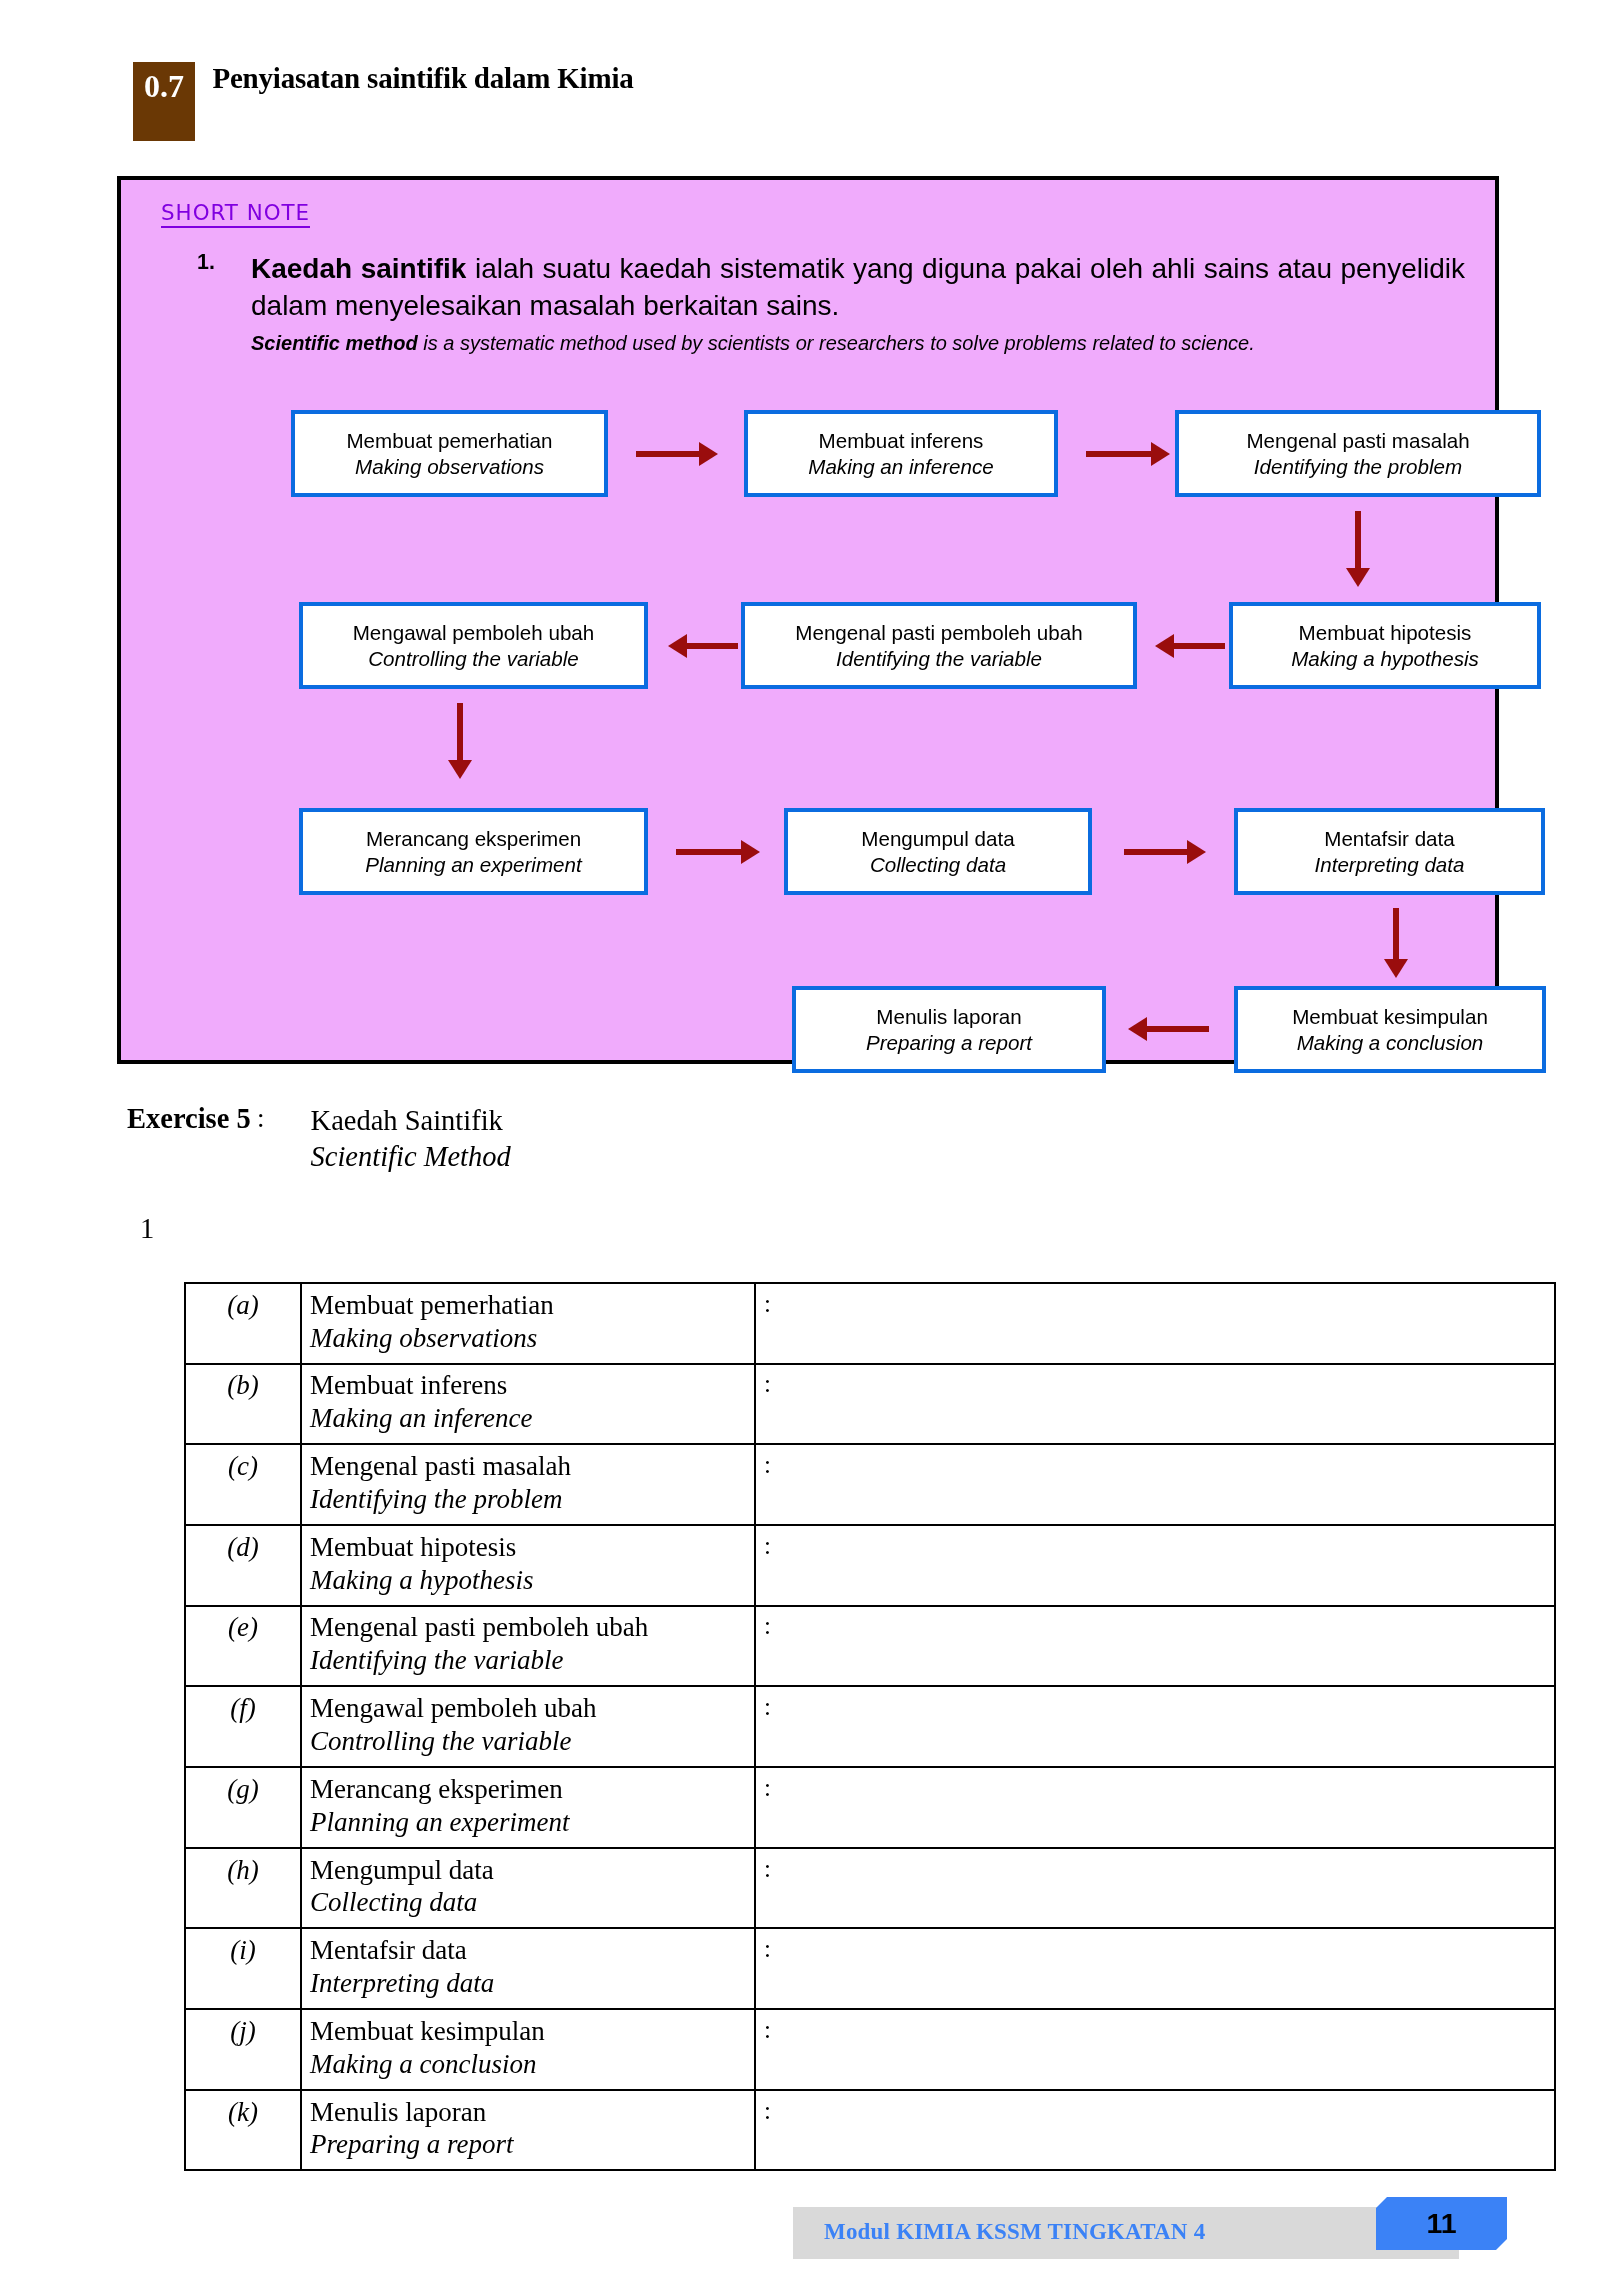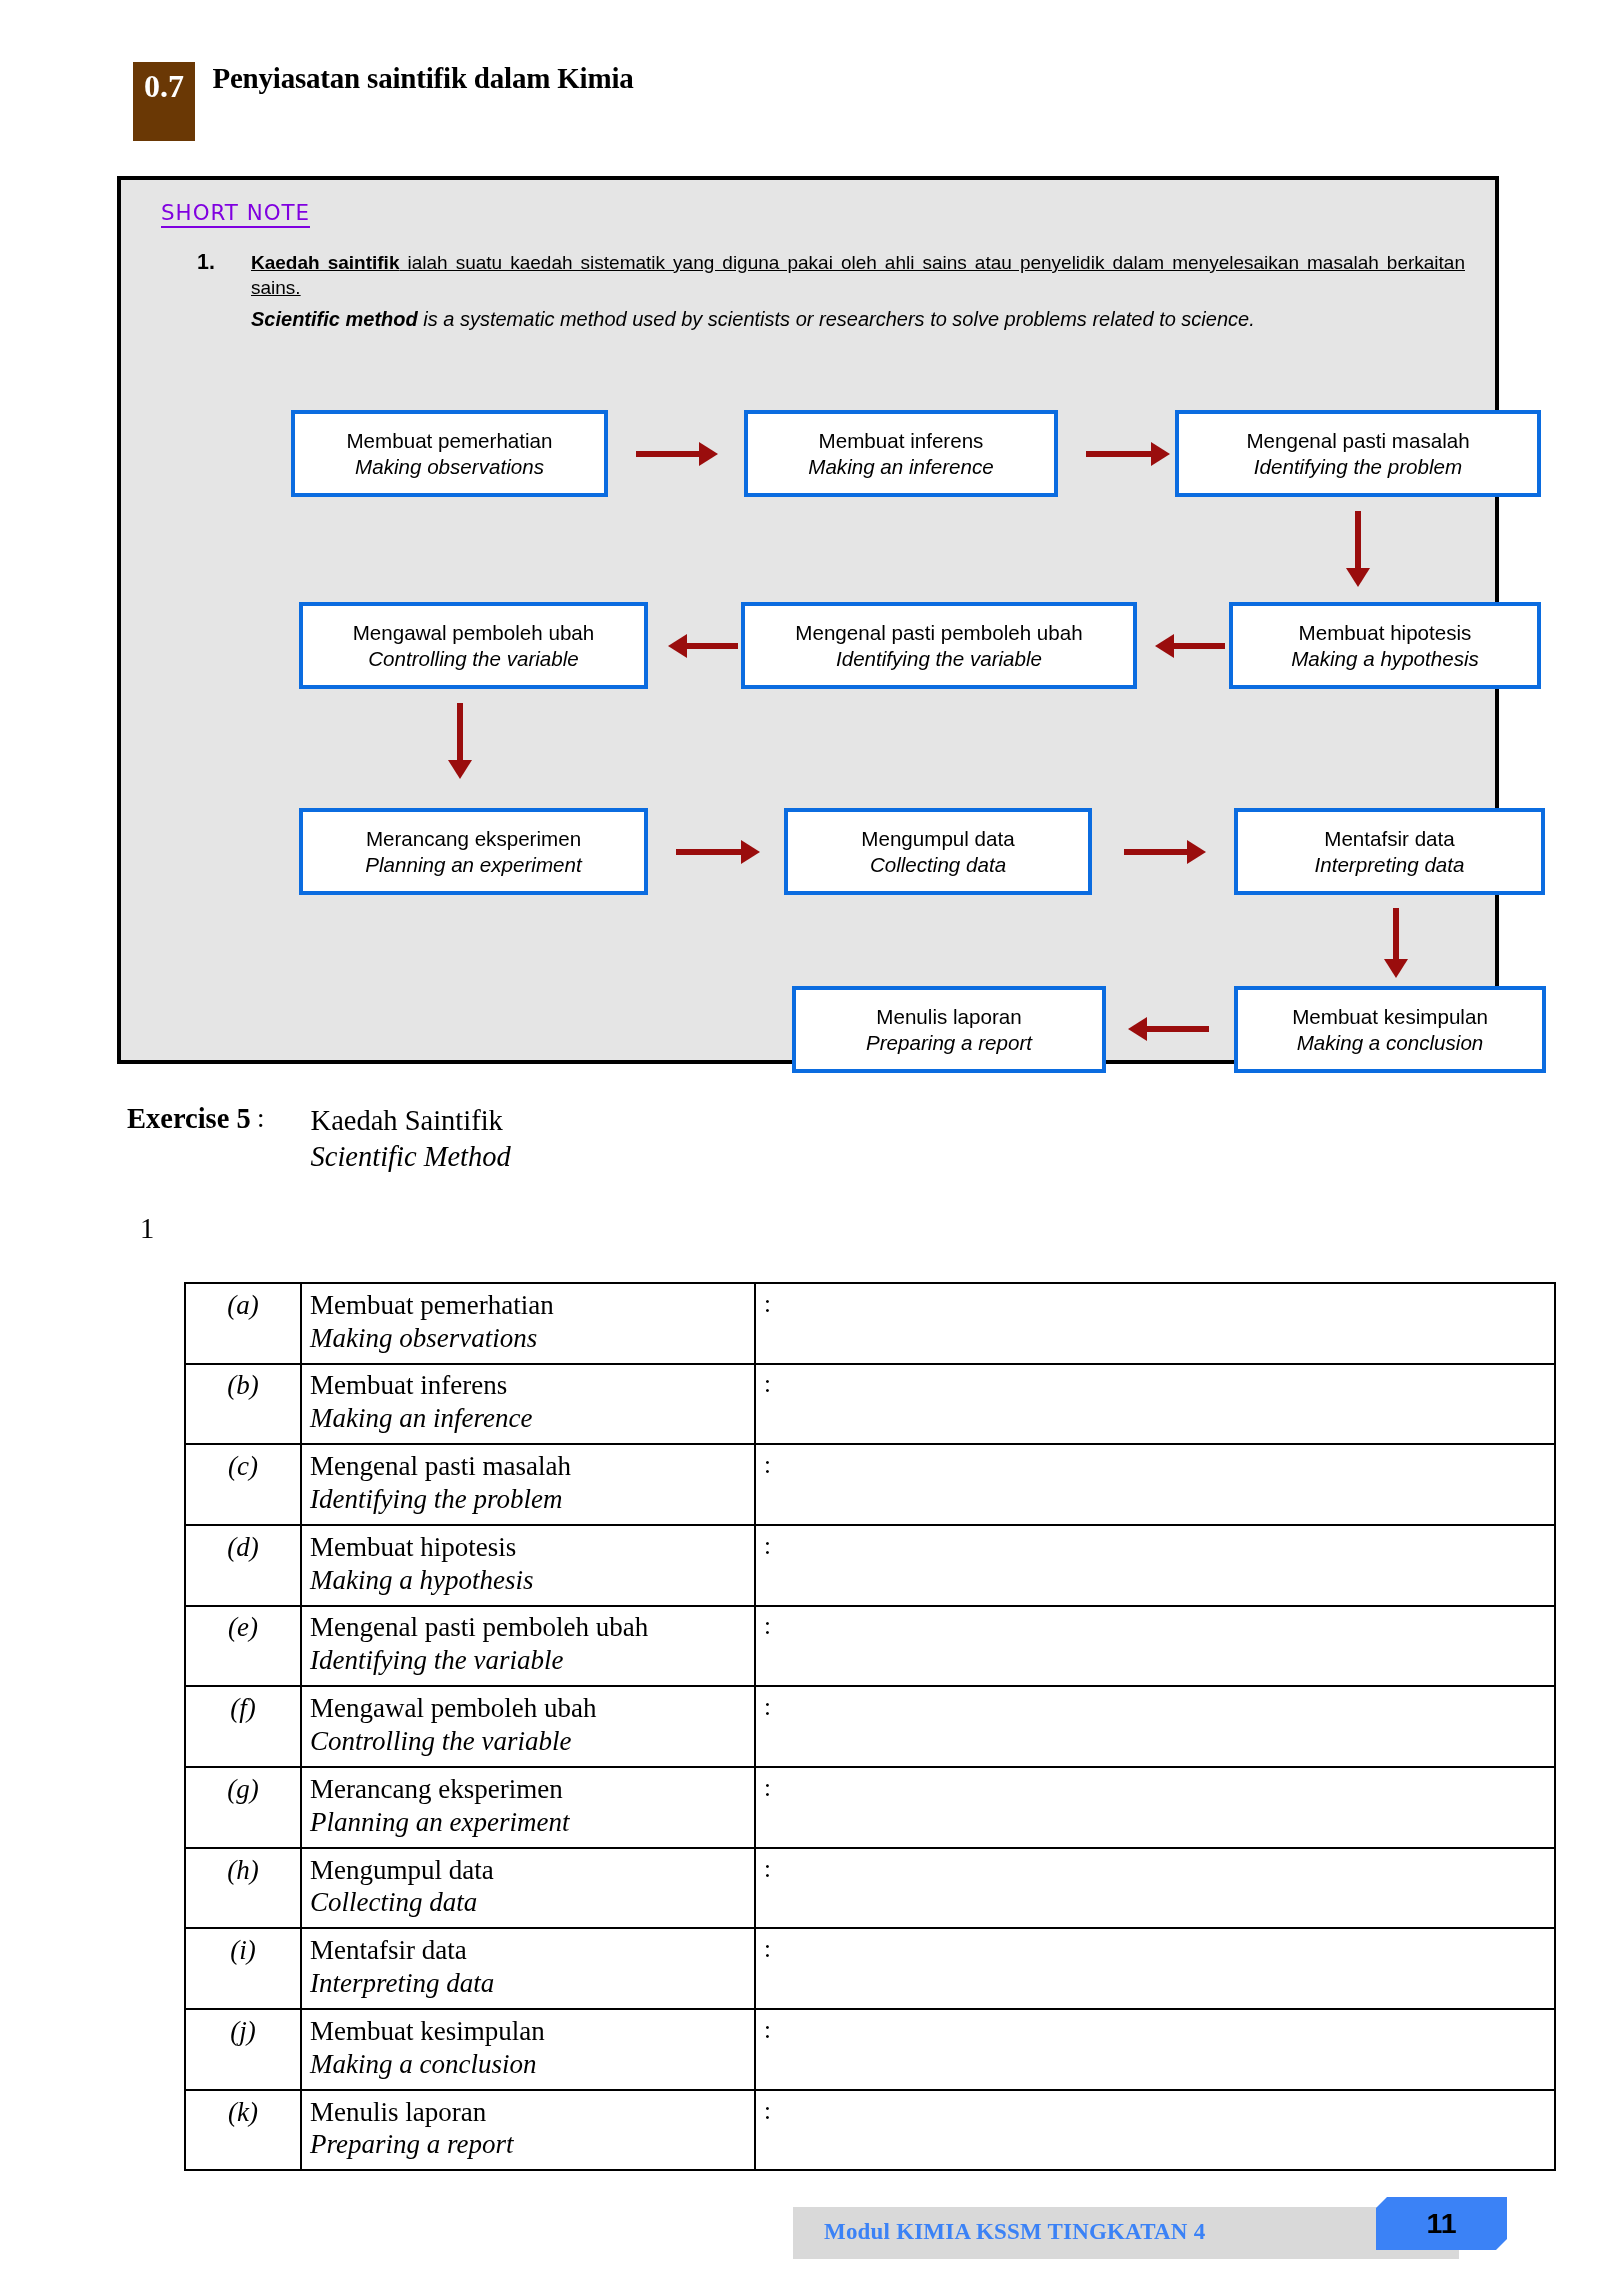--- a/index.html
+++ b/index.html
@@ -62,21 +62,21 @@
 
   
   .note-box {
     position: absolute;
     left: 117px;
     top: 176px;
     width: 1382px;
     height: 888px;
     border: 4.8px solid #000000;
     box-sizing: border-box;
-    background: #e5e5e5;
+    background: #f0abfc;
   }
   .note-label {
     position: absolute;
     left: 40px;
     top: 22px;
     font-family: "DejaVu Sans", sans-serif;
     font-size: 21.4px;
     color: #8000e0;
     letter-spacing: 1px;
     border-bottom: 2.4px solid #8000e0;
@@ -94,25 +94,24 @@
     position: absolute;
     left: 0;
     top: 0;
     font-size: 21.4px;
     font-weight: bold;
   }
   .note-body {
     margin-left: 54px;
   }
   .note-p-my {
-    font-size: 19px;
+    font-size: 28px;
     line-height: 1.33;
     text-align: justify;
     margin: 0;
-    text-decoration: underline;
   }
   .note-p-my b { font-weight: bold; }
   .note-p-en {
     font-size: 20px;
     font-style: italic;
     line-height: 1.33;
     margin: 5.5px 0 0 0;
   }
   .note-p-en b { font-weight: bold; font-style: italic; }
 

